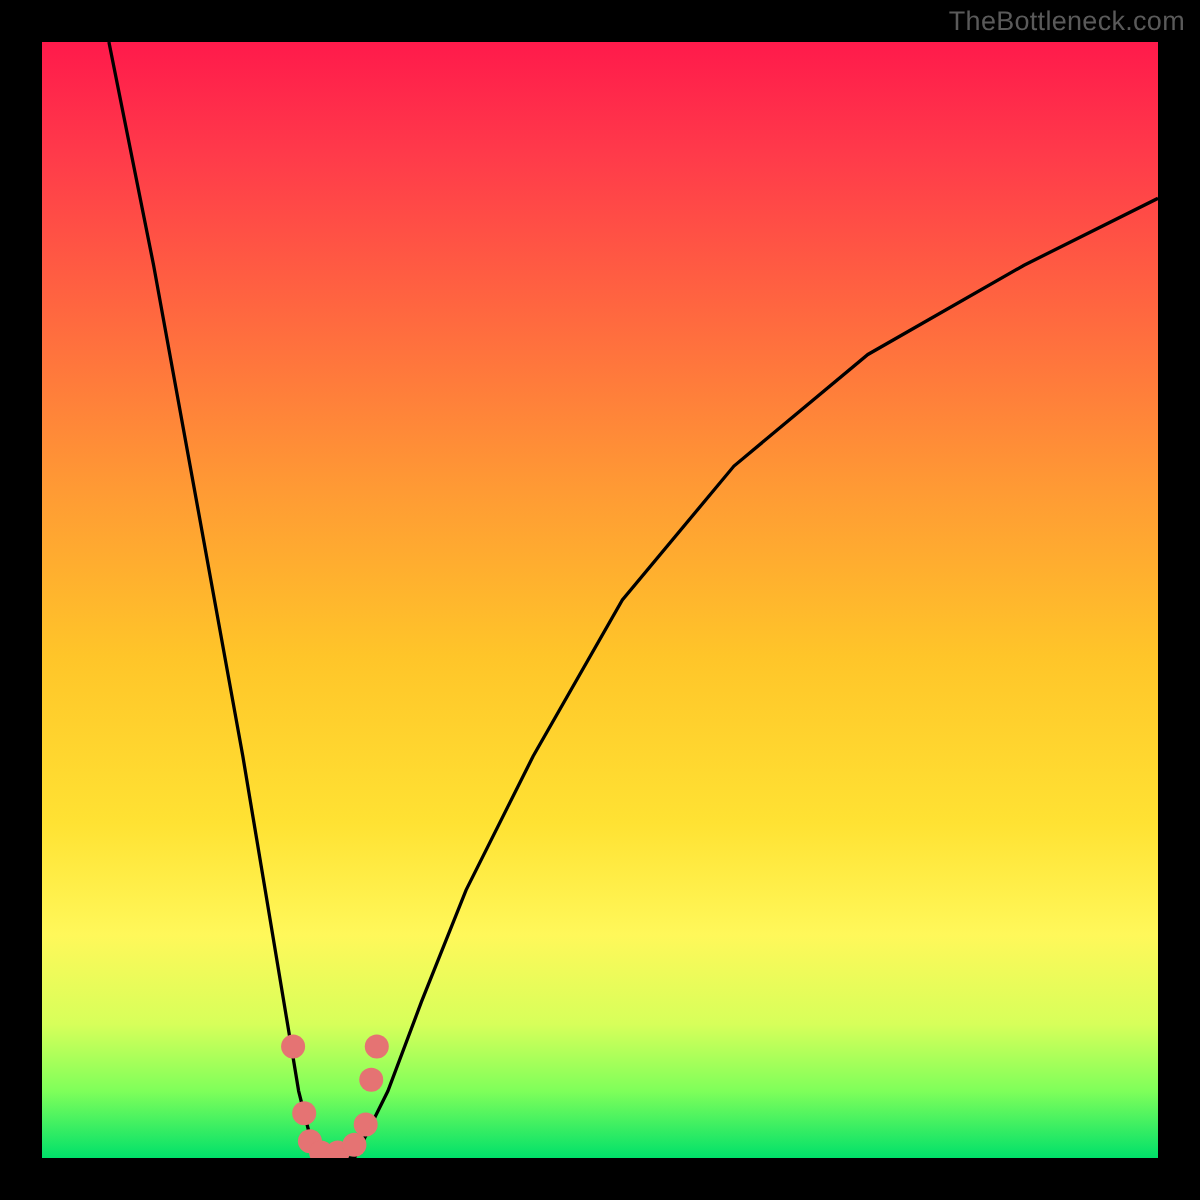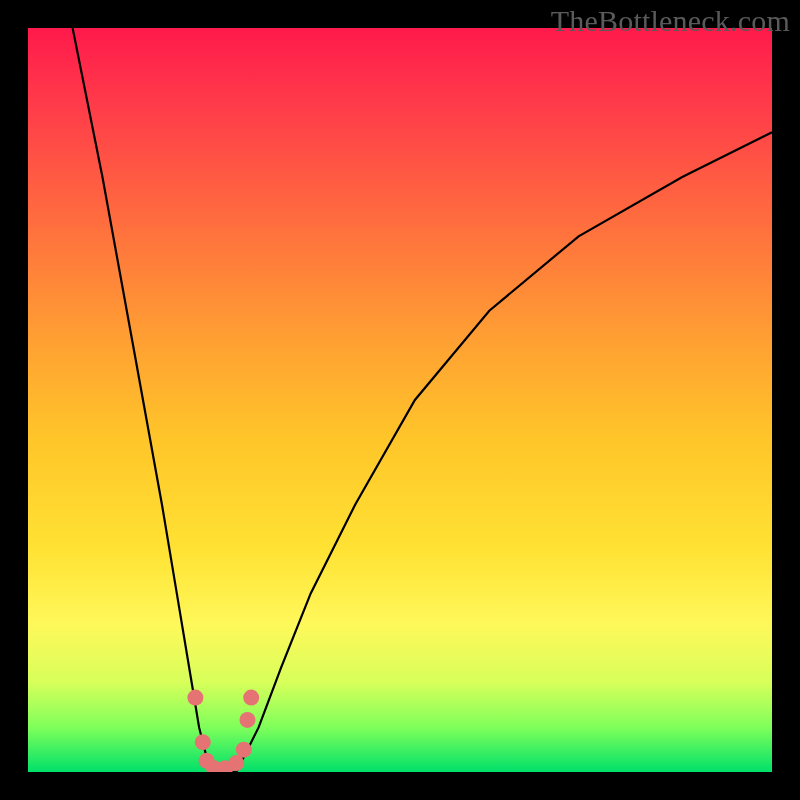--- a/index.html
+++ b/index.html
@@ -26,22 +26,22 @@
       #fff85a 80%,
       #d7ff5a 88%,
       #7fff5a 94%,
       #00e06a 100%
     );
   }
   .watermark {
     position: absolute;
     top: 4px;
     right: 10px;
-    font-family: Liberation Serif, serif;
-    font-size: 30px;
+    font-family: Liberation Sans, sans-serif;
+    font-size: 18px;
     color: #5a5a5a;
     letter-spacing: 0.2px;
     user-select: none;
   }
   svg {
     position: absolute;
     left: 0;
     top: 0;
   }
 </style>

